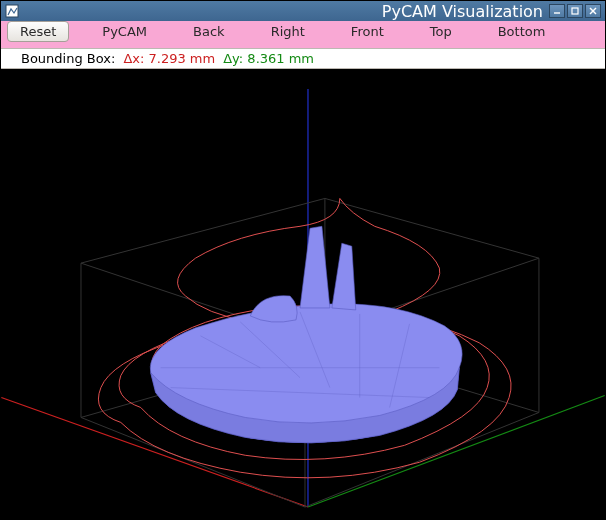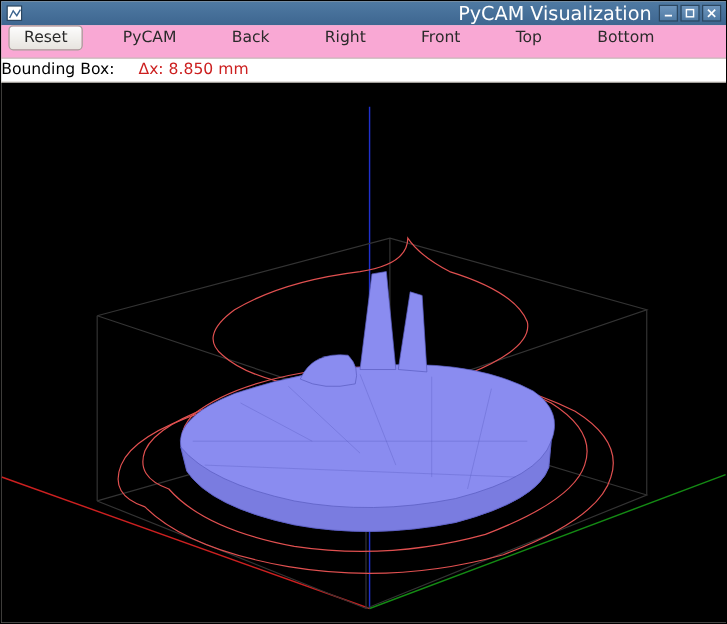--- a/index.html
+++ b/index.html
@@ -66,22 +66,22 @@
     padding: 2px 12px;
   }
   
   .infobar {
     height: 20px;
     background: #fff;
     border-bottom: 1px solid #bdb8b2;
     display: flex;
     align-items: center;
     font-size: 13px;
-    padding: 0 0;
-    gap: 20px;
+    padding: 0 20px;
+    gap: 8px;
   }
   .infobar .lbl { color: #000; }
   .infobar .dx { color: #cc2020; }
   .infobar .dy { color: #148a14; }
   .infobar .dz { color: #2030cc; }
   .infobar .seg { white-space: nowrap; }
   
   .viewport {
     flex: 1;
     background: #000;
@@ -130,21 +130,25 @@
   <button class="flat">Right</button>
   <button class="flat">Front</button>
   <button class="flat">Top</button>
   <button class="flat">Bottom</button>
 </div>
 
 <div class="infobar">
   <span class="seg lbl">Bounding Box:</span>
   <span class="seg dx">
     <span>Δx:</span>
-    <span>8.850 mm</span>
+    <span>7.293 mm</span>
+  </span>
+  <span class="seg dy">
+    <span>Δy:</span>
+    <span>8.361 mm</span>
   </span>
 </div>
 
 <div class="viewport">
   <svg viewBox="0 0 606 452">
 
     <line x1="308" y1="440" x2="308" y2="20" stroke-width="1.2" stroke="#2030cc"></line>
     <line x1="308" y1="440" x2="0" y2="330" stroke-width="1.2" stroke="#cc2020"></line>
     <line x1="308" y1="440" x2="606" y2="328" stroke-width="1.2" stroke="#148a14"></line>
 

